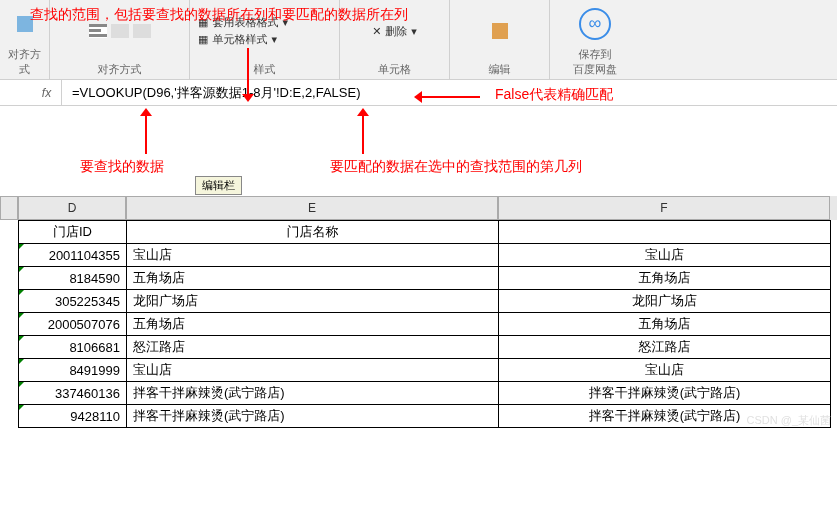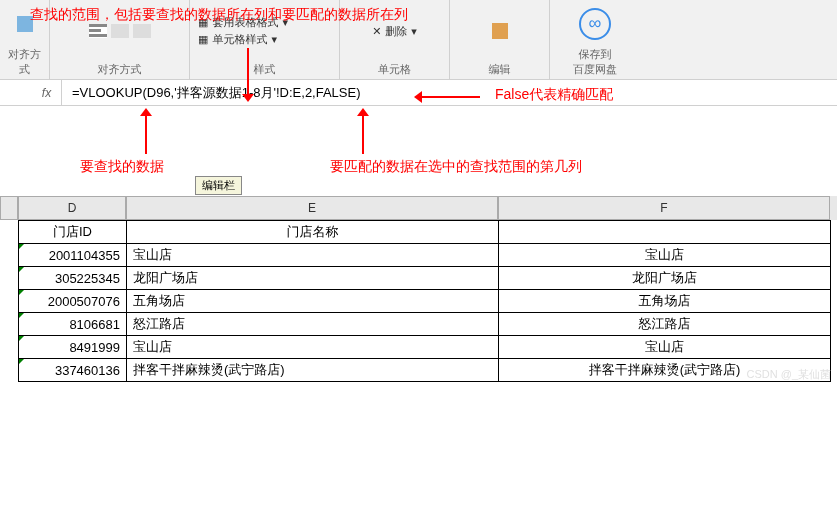--- a/index.html
+++ b/index.html
@@ -132,20 +132,25 @@
       <td class="id hdr">门店ID</td>
       <td class="name hdr">门店名称</td>
       <td class="f"></td>
     </tr>
     <tr>
           <td class="id tri">2001104355</td>
           <td class="name">宝山店</td>
           <td class="f">宝山店</td>
         </tr>
     <tr>
+          <td class="id tri">8184590</td>
+          <td class="name">五角场店</td>
+          <td class="f">五角场店</td>
+        </tr>
+    <tr>
           <td class="id tri">305225345</td>
           <td class="name">龙阳广场店</td>
           <td class="f">龙阳广场店</td>
         </tr>
     <tr>
           <td class="id tri">2000507076</td>
           <td class="name">五角场店</td>
           <td class="f">五角场店</td>
         </tr>
     <tr>
@@ -156,16 +161,21 @@
     <tr>
           <td class="id tri">8491999</td>
           <td class="name">宝山店</td>
           <td class="f">宝山店</td>
         </tr>
     <tr>
           <td class="id tri">337460136</td>
           <td class="name">拌客干拌麻辣烫(武宁路店)</td>
           <td class="f">拌客干拌麻辣烫(武宁路店)</td>
         </tr>
+    <tr>
+          <td class="id tri">9428110</td>
+          <td class="name">拌客干拌麻辣烫(武宁路店)</td>
+          <td class="f">拌客干拌麻辣烫(武宁路店)</td>
+        </tr>
   </tbody>
     </table>
   <div class="watermark">CSDN @_某仙菌</div>
 </div>
 
 </body></html>

